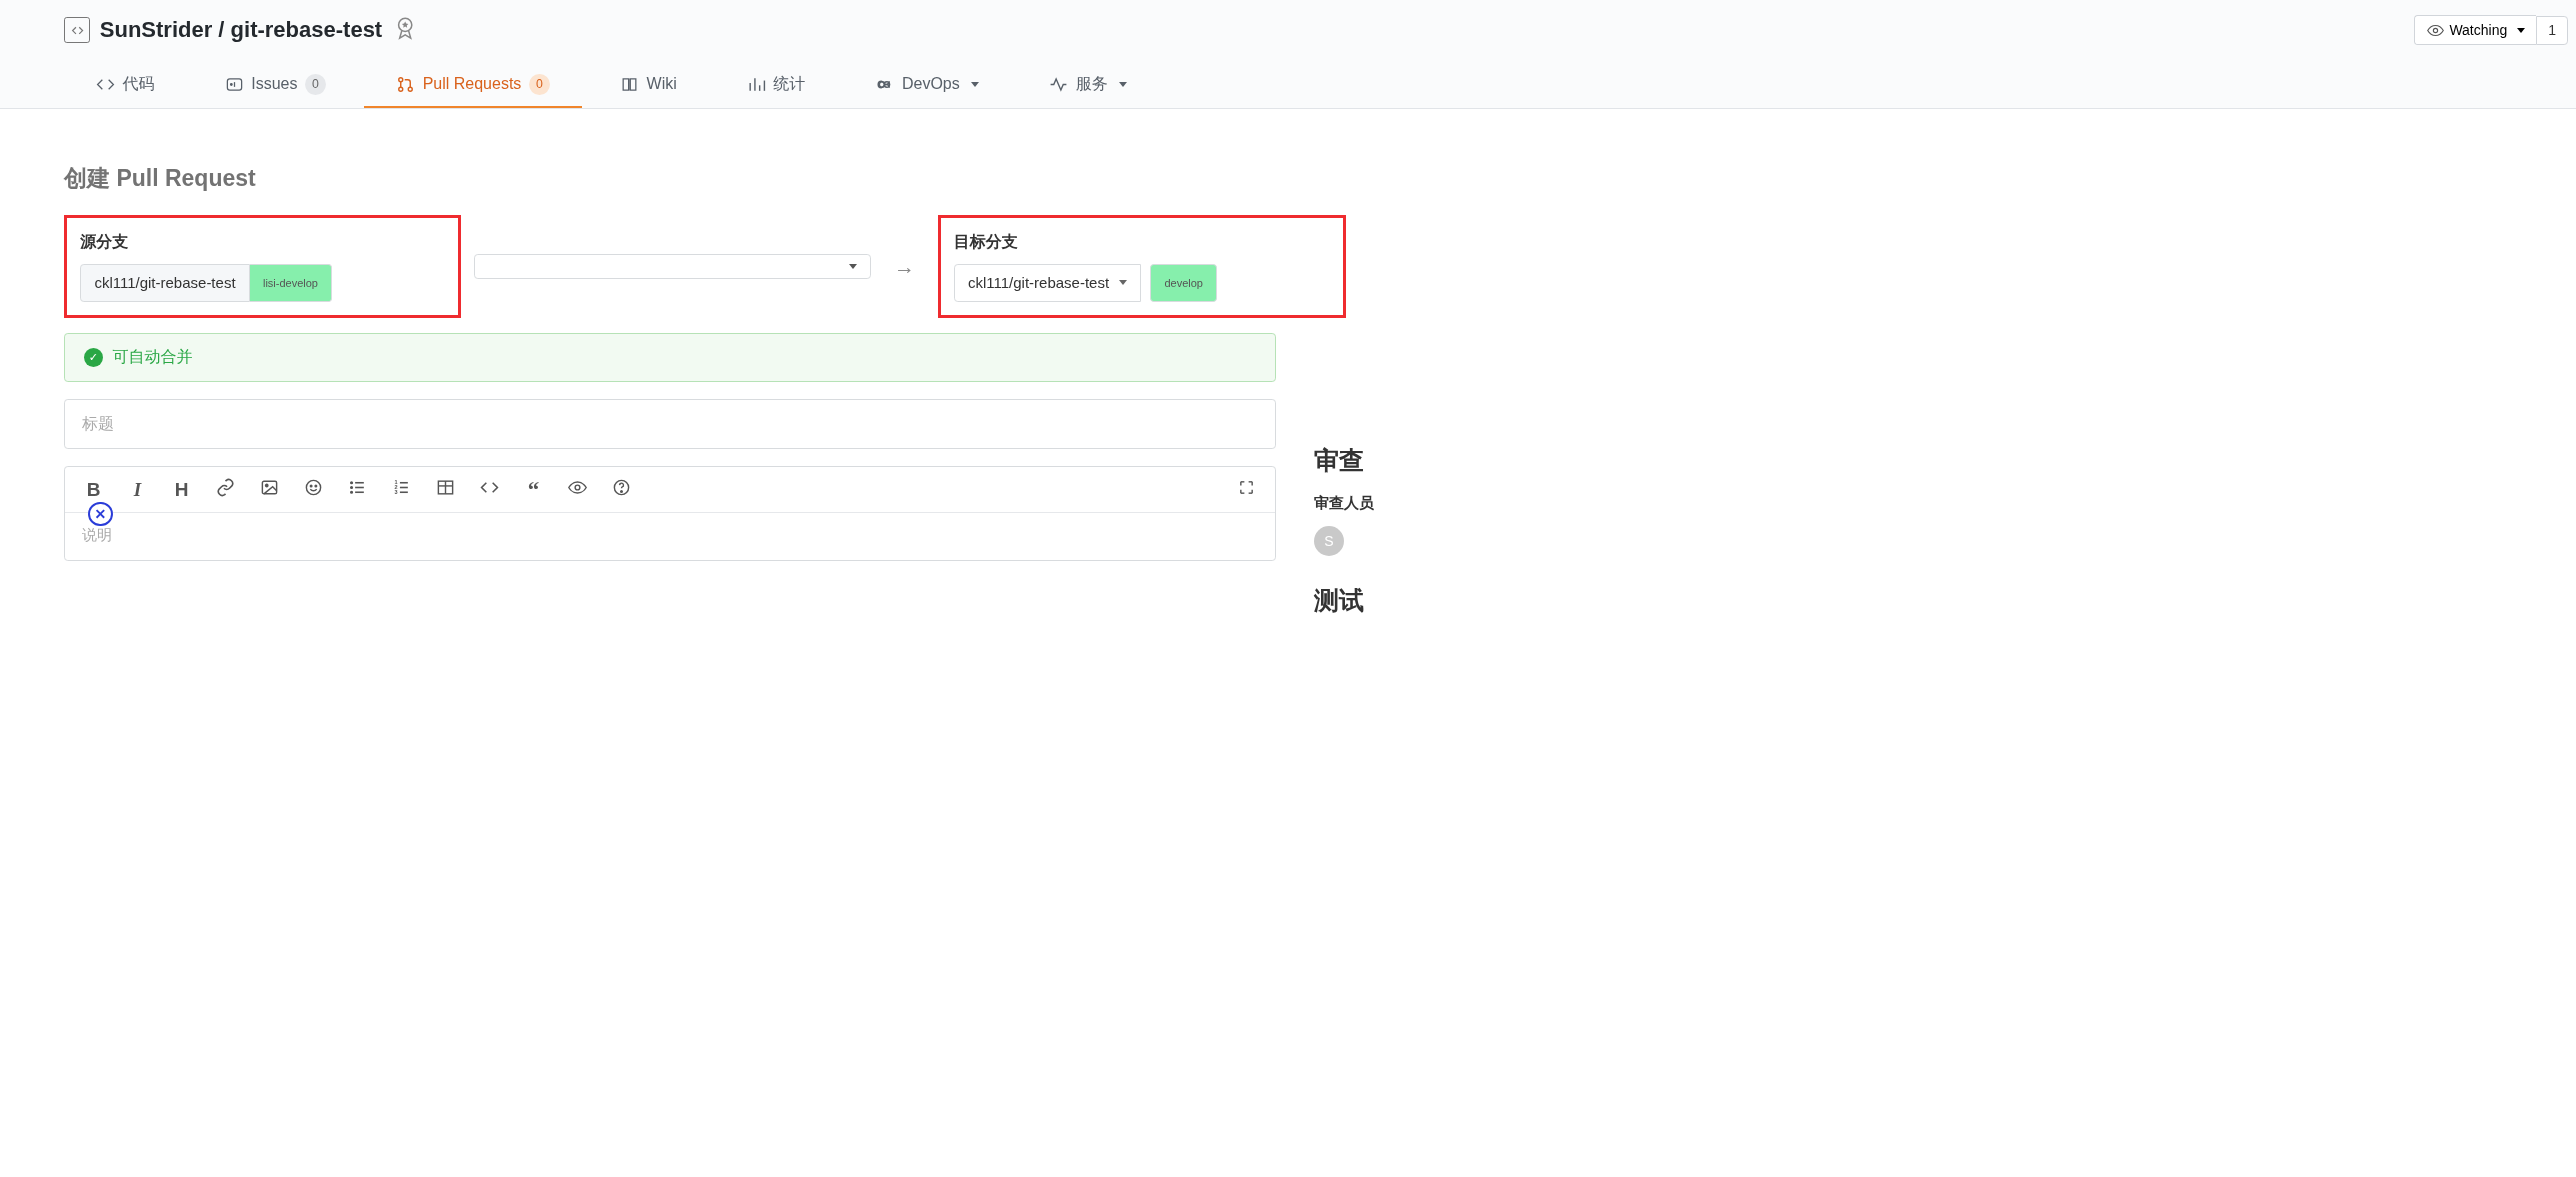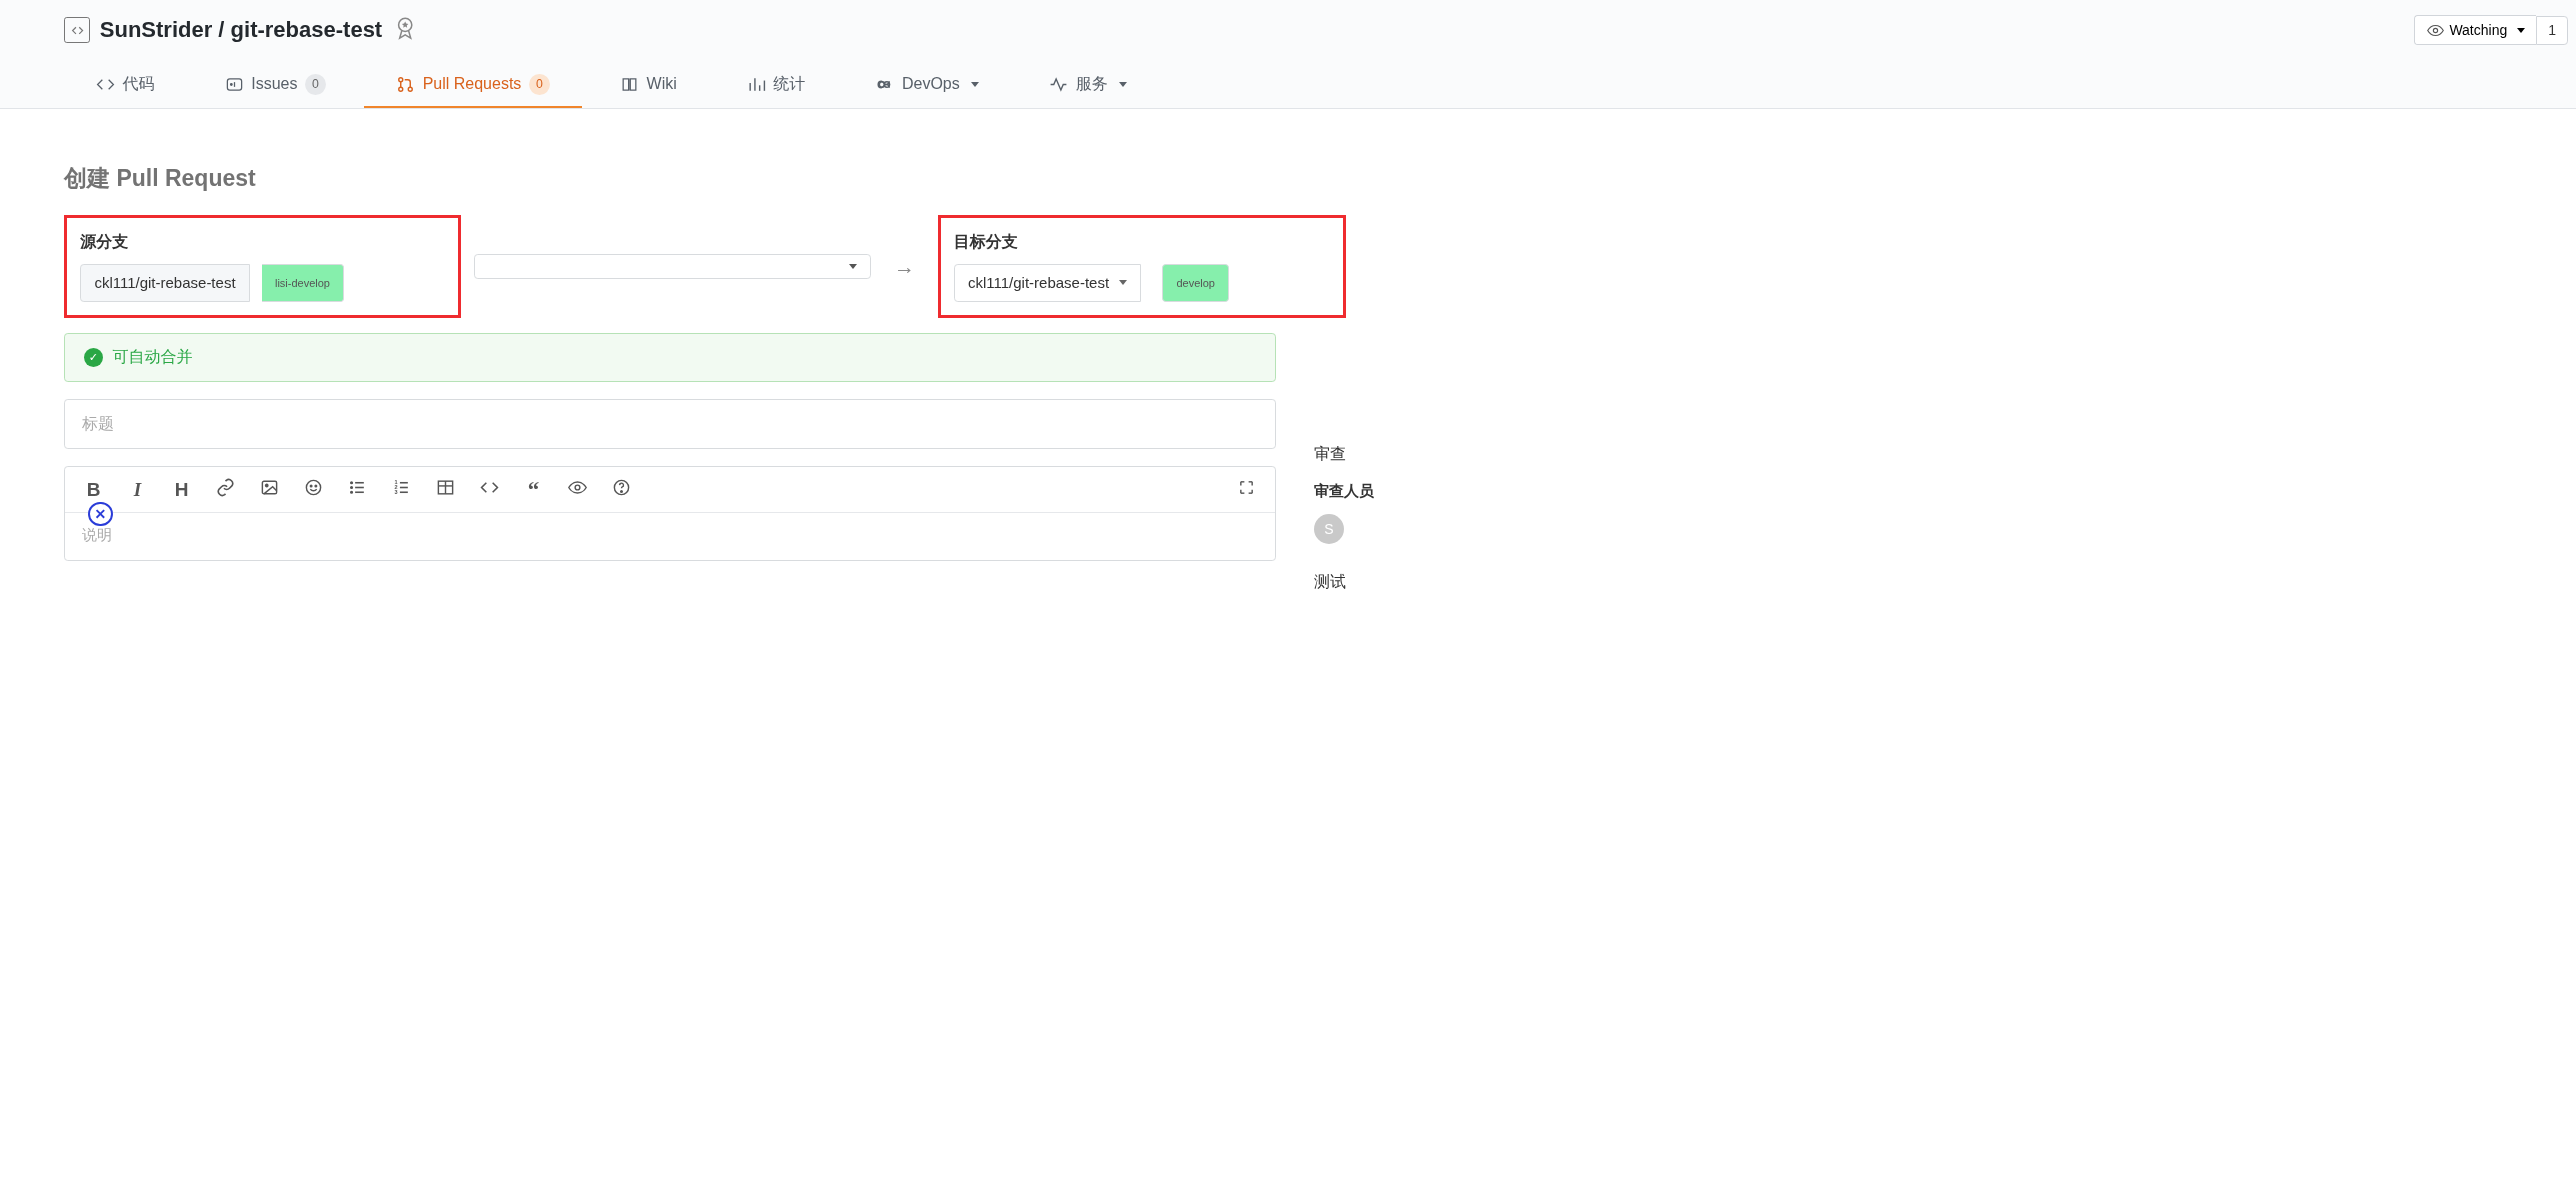--- a/index.html
+++ b/index.html
@@ -28,41 +28,41 @@
 .notice-bar { background: #fff8e1; border: 0.9px solid #f0d060; padding: 17px 26.4px; font-size: 16px; color: #444; margin-right: 0; }
 .notice-bar a { color: #1b6ec2; text-decoration: none; margin-left: 3.8px; }
 
 .page-title { font-size: 23px; font-weight: 700; margin: 26.4px 0 21px 0; color: #737373; }
 
 .branch-row { display: flex; align-items: center; gap: 17px; }
 .branch-box { border: 3.8px solid #ef2b2f; padding: 13.2px; }
 .branch-box-source { width: 397px; }
 .branch-box-target { width: 408px; }
 .branch-label { font-size: 16px; font-weight: 700; margin-bottom: 11.3px; }
-.branch-selectors { display: flex; gap: 12px; }
+.branch-selectors { display: flex; gap: 0; }
 .repo-select { background: #f5f7f9; border: 0.9px solid #d8dbde; padding: 9.4px 13.2px; font-size: 15px; color: #333; cursor: pointer; border-radius: 3.8px 0 0 3.8px; display: inline-flex; align-items: center; gap: 5.7px; }
 .branch-select { background: #86efac; border: 0.9px solid #d8dbde; border-left: none; padding: 9.4px 13.2px; font-size: 11px; color: #555; cursor: pointer; border-radius: 0 3.8px 3.8px 0; display: inline-flex; align-items: center; gap: 5.7px; }
 .branch-dropdown-wide { flex: 0 0 397px; background: #fff; border: 0.9px solid #d8dbde; padding: 9.4px 13.2px; font-size: 15px; color: #555; cursor: pointer; border-radius: 3.8px; display: inline-flex; align-items: center; justify-content: space-between; margin-left: -3.8px; }
 .arrow-between { color: #888; font-size: 21px; padding: 0 5.7px; }
 
 .merge-ok { margin-top: 15px; background: #f2faf2; border: 0.9px solid #b6e2b6; padding: 13.2px 19px; color: #2aa745; font-size: 16px; display: flex; align-items: center; gap: 9.4px; width: 1212px; border-radius: 3.8px; }
 .check-circle { width: 19px; height: 19px; background: #2aa745; border-radius: 50%; display: inline-flex; align-items: center; justify-content: center; color: #fff; font-size: 11.3px; }
 
 .title-input { margin-top: 17px; width: 1212px; border: 0.9px solid #d8dbde; padding: 15px 17px; font-size: 16px; color: #333; border-radius: 3.8px; }
 .title-input::placeholder { color: #aaa; }
 
 .editor-box { margin-top: 17px; width: 1212px; border: 0.9px solid #d8dbde; border-radius: 3.8px; }
 .editor-toolbar { display: flex; align-items: center; gap: 21px; padding: 9.4px 17px; border-bottom: 0.9px solid #e6e8eb; color: #555; }
 .editor-toolbar .tb-btn { cursor: pointer; font-size: 19px; font-weight: 600; width: 23px; text-align: center; }
 .editor-toolbar .spacer { flex: 1; }
 .editor-body { padding: 13.2px 17px; color: #aaa; font-size: 15px; position: relative; min-height: 47px; }
 .circle-x { position: absolute; left: 23px; top: -11.3px; width: 24.6px; height: 24.6px; border: 2.4px solid #2a3cd8; border-radius: 50%; display: inline-flex; align-items: center; justify-content: center; color: #2a3cd8; font-size: 14px; font-weight: 700; background: #fff; }
 
 .right-sidebar { position: absolute; top: 444px; left: 1314px; width: 142px; }
-.side-title { font-size: 16px; font-weight: 400; margin-bottom: 17px; }
+.side-title { font-size: 25px; font-weight: 700; margin-bottom: 17px; }
 .side-sub { font-size: 15px; font-weight: 700; color: #333; margin-bottom: 13.2px; }
 .avatar-s { width: 30px; height: 30px; border-radius: 50%; background: #c9c9c9; color: #fff; display: inline-flex; align-items: center; justify-content: center; font-size: 14px; margin-bottom: 28px; }
 </style>
 </head>
 <body>
 
 <div class="header-strip">
   <div class="repo-header">
     <div class="repo-title">
       <span class="repo-icon-box">

